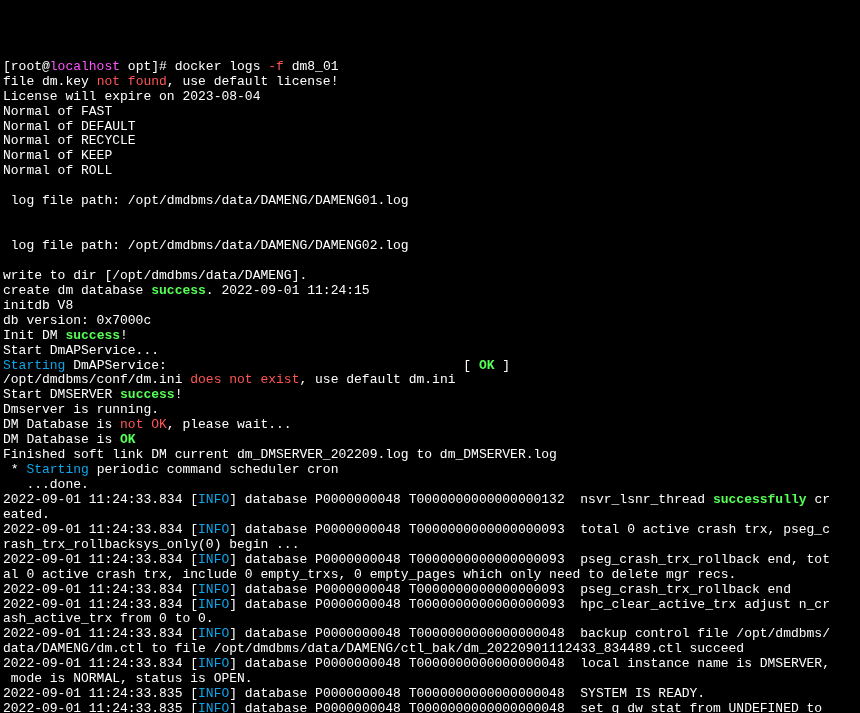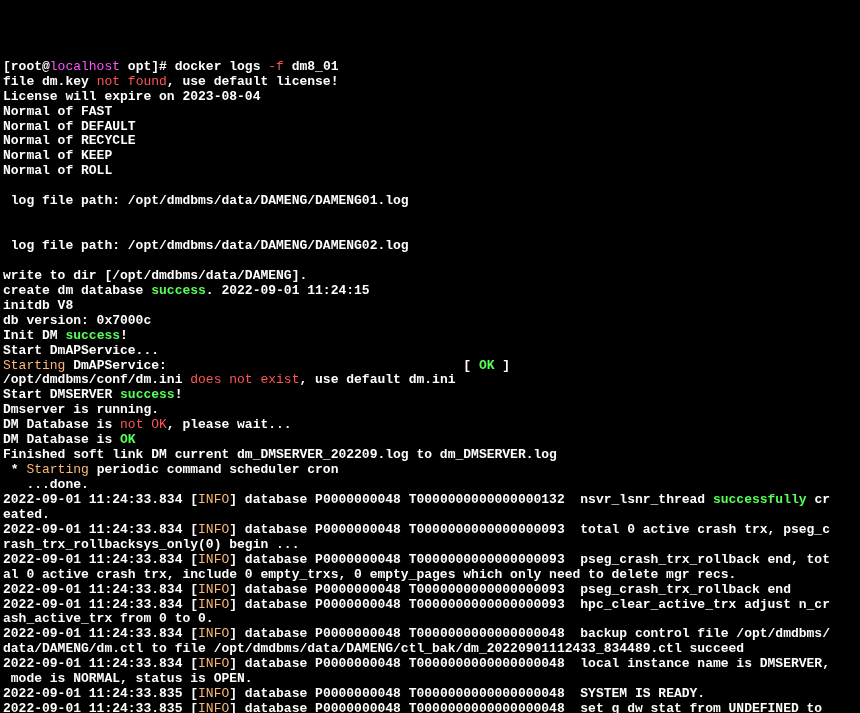--- a/index.html
+++ b/index.html
@@ -13,25 +13,25 @@
       font-size: 13px;
       line-height: 1.15;
       color: #fff;
       padding: 0;
       white-space: pre;
       overflow: hidden;
     }
     .terminal {
       padding: 0 3px;
     }
-    .white { color: #fff; font-weight: bold; }
+    .white { color: #fff; }
     .red { color: #ff5555; }
     .green { color: #55ff55; font-weight: bold; }
     .magenta { color: #ff55ff; }
-    .cyan { color: #fdba74; }
+    .cyan { color: #0ea5e9; }
   </style>
 </head>
 <body>
 
 
 
 <div class="terminal"><div><span class="white">[root@</span><span class="magenta">localhost</span><span class="white"> opt]# docker logs </span><span class="red">-f</span><span class="white"> dm8_01</span></div><div><span class="white">file dm.key </span><span class="red">not found</span><span class="white">, use default license!</span></div><div><span class="white">License will expire on 2023-08-04</span></div><div><span class="white">Normal of FAST</span></div><div><span class="white">Normal of DEFAULT</span></div><div><span class="white">Normal of RECYCLE</span></div><div><span class="white">Normal of KEEP</span></div><div><span class="white">Normal of ROLL</span></div><div>&nbsp;</div><div><span class="white"> log file path: /opt/dmdbms/data/DAMENG/DAMENG01.log</span></div><div>&nbsp;</div><div>&nbsp;</div><div><span class="white"> log file path: /opt/dmdbms/data/DAMENG/DAMENG02.log</span></div><div>&nbsp;</div><div><span class="white">write to dir [/opt/dmdbms/data/DAMENG].</span></div><div><span class="white">create dm database </span><span class="green">success</span><span class="white">. 2022-09-01 11:24:15</span></div><div><span class="white">initdb V8</span></div><div><span class="white">db version: 0x7000c</span></div><div><span class="white">Init DM </span><span class="green">success</span><span class="white">!</span></div><div><span class="white">Start DmAPService...</span></div><div><span class="cyan">Starting</span><span class="white"> DmAPService:                                      [ </span><span class="green">OK</span><span class="white"> ]</span></div><div><span class="white">/opt/dmdbms/conf/dm.ini </span><span class="red">does not exist</span><span class="white">, use default dm.ini</span></div><div><span class="white">Start DMSERVER </span><span class="green">success</span><span class="white">!</span></div><div><span class="white">Dmserver is running.</span></div><div><span class="white">DM Database is </span><span class="red">not OK</span><span class="white">, please wait...</span></div><div><span class="white">DM Database is </span><span class="green">OK</span></div><div><span class="white">Finished soft link DM current dm_DMSERVER_202209.log to dm_DMSERVER.log</span></div><div><span class="white"> * </span><span class="cyan">Starting</span><span class="white"> periodic command scheduler cron</span></div><div><span class="white">   ...done.</span></div><div><span class="white">2022-09-01 11:24:33.834 [</span><span class="cyan">INFO</span><span class="white">] database P0000000048 T0000000000000000132  nsvr_lsnr_thread </span><span class="green">successfully</span><span class="white"> cr</span></div><div><span class="white">eated.</span></div><div><span class="white">2022-09-01 11:24:33.834 [</span><span class="cyan">INFO</span><span class="white">] database P0000000048 T0000000000000000093  total 0 active crash trx, pseg_c</span></div><div><span class="white">rash_trx_rollbacksys_only(0) begin ...</span></div><div><span class="white">2022-09-01 11:24:33.834 [</span><span class="cyan">INFO</span><span class="white">] database P0000000048 T0000000000000000093  pseg_crash_trx_rollback end, tot</span></div><div><span class="white">al 0 active crash trx, include 0 empty_trxs, 0 empty_pages which only need to delete mgr recs.</span></div><div><span class="white">2022-09-01 11:24:33.834 [</span><span class="cyan">INFO</span><span class="white">] database P0000000048 T0000000000000000093  pseg_crash_trx_rollback end</span></div><div><span class="white">2022-09-01 11:24:33.834 [</span><span class="cyan">INFO</span><span class="white">] database P0000000048 T0000000000000000093  hpc_clear_active_trx adjust n_cr</span></div><div><span class="white">ash_active_trx from 0 to 0.</span></div><div><span class="white">2022-09-01 11:24:33.834 [</span><span class="cyan">INFO</span><span class="white">] database P0000000048 T0000000000000000048  backup control file /opt/dmdbms/</span></div><div><span class="white">data/DAMENG/dm.ctl to file /opt/dmdbms/data/DAMENG/ctl_bak/dm_20220901112433_834489.ctl succeed</span></div><div><span class="white">2022-09-01 11:24:33.834 [</span><span class="cyan">INFO</span><span class="white">] database P0000000048 T0000000000000000048  local instance name is DMSERVER,</span></div><div><span class="white"> mode is NORMAL, status is OPEN.</span></div><div><span class="white">2022-09-01 11:24:33.835 [</span><span class="cyan">INFO</span><span class="white">] database P0000000048 T0000000000000000048  SYSTEM IS READY.</span></div><div><span class="white">2022-09-01 11:24:33.835 [</span><span class="cyan">INFO</span><span class="white">] database P0000000048 T0000000000000000048  set g_dw_stat from UNDEFINED to </span></div></div>
 
 
 

